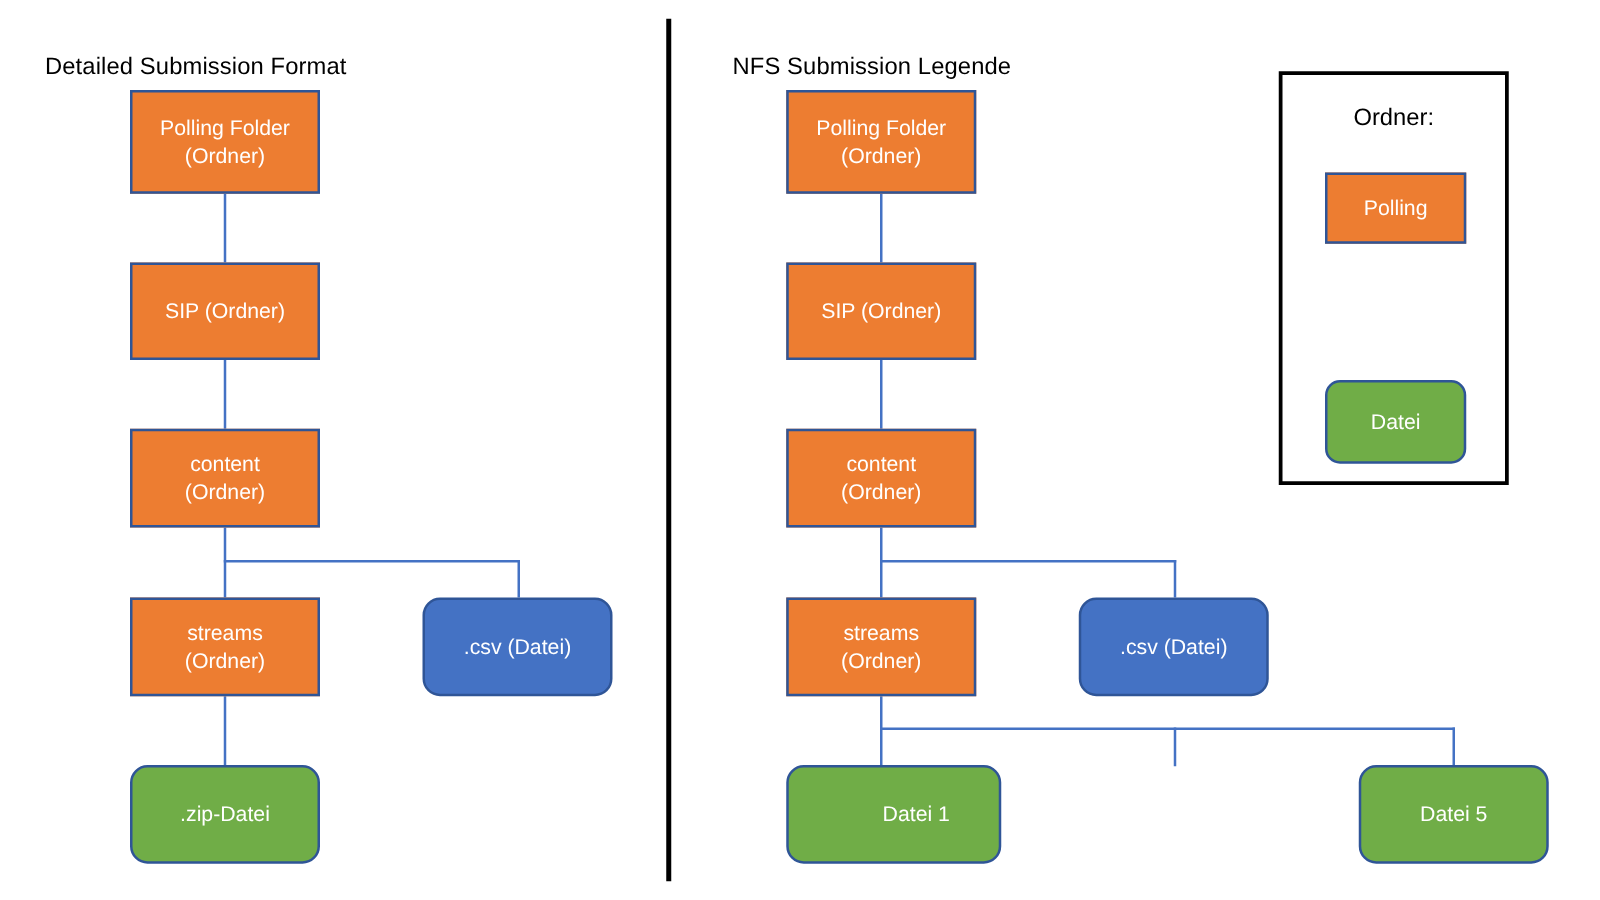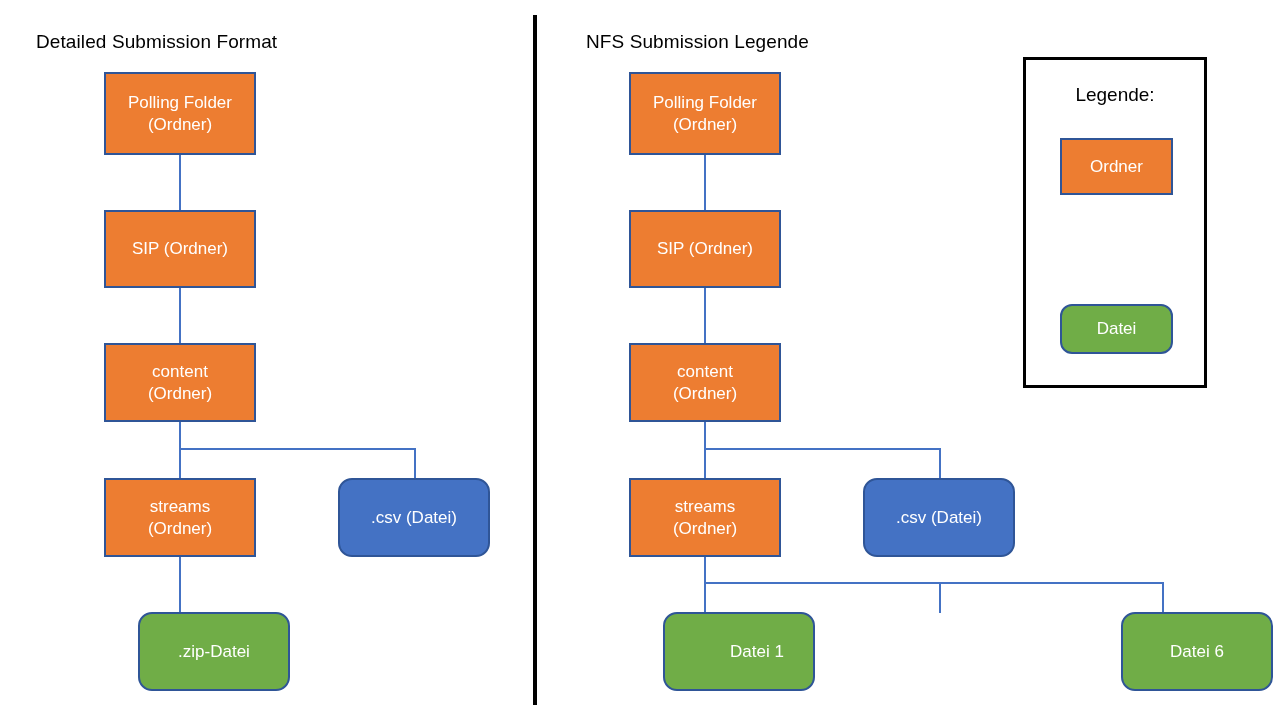--- a/index.html
+++ b/index.html
@@ -17,20 +17,21 @@
   }
 
   
   .section-title {
     position: absolute;
     font-size: 19px;
     color: #000000;
     font-family: "Liberation Sans", sans-serif;
     white-space: nowrap;
     letter-spacing: 0.1px;
+    margin-top: 12px;
   }
 
   
   .divider {
     position: absolute;
     background: #000000;
   }
 
   
   .node {
@@ -52,21 +53,20 @@
     border-radius: 0;
   }
   .node.csv {
     background: #4472C4;
     border-radius: 14px;
     justify-content: center;
   }
   .node.file {
     background: #70AD47;
     border-radius: 14px;
-    margin-left: 34px;
   }
   .node .label { white-space: pre-line; }
 
   
   .conn {
     position: absolute;
     background: #4472C4;
   }
   .conn.v { width: 2px; }
   .conn.h { height: 2px; }
@@ -171,35 +171,35 @@
 
   <div class="node folder" style="left:629px; top:478px; width:152px; height:79px;">
     <span class="label">streams
 (Ordner)</span>
   </div>
 
   <div class="node csv" style="left:863px; top:478px; width:152px; height:79px;">
     <span class="label">.csv (Datei)</span>
   </div>
 
-  <div class="node file" style="left:629px; top:612px; width:152px; height:79px;padding-left:40px;">
+  <div class="node file" style="left:629px; top:612px; width:172px; height:79px;padding-left:40px;">
     <span class="label">Datei 1</span>
   </div>
 
 
   <div class="node file" style="left:1087px; top:612px; width:152px; height:79px;">
-    <span class="label">Datei 6</span>
+    <span class="label">Datei 5</span>
   </div>
 
   <div class="legend-box" style="left:1023px; top:57px; width:184px; height:331px;">
-    <div class="legend-title" style="top:24px;">Legende:</div>
+    <div class="legend-title" style="top:24px;">Ordner:</div>
 
     <div class="legend-swatch" style="left:34px; top:78px; width:113px; height:57px; background:#ED7D31; border-radius:0;">
-      <span>Ordner</span>
+      <span>Polling</span>
     </div>
 
 
-    <div class="legend-swatch" style="left:34px; top:244px; width:113px; height:50px; background:#70AD47; border-radius:12px;">
+    <div class="legend-swatch" style="left:34px; top:244px; width:113px; height:67px; background:#70AD47; border-radius:12px;">
       <span>Datei</span>
     </div>
   </div>
 
 </div>
 
 </body></html>

